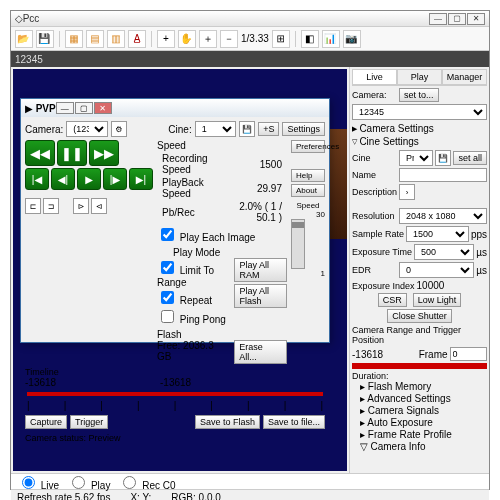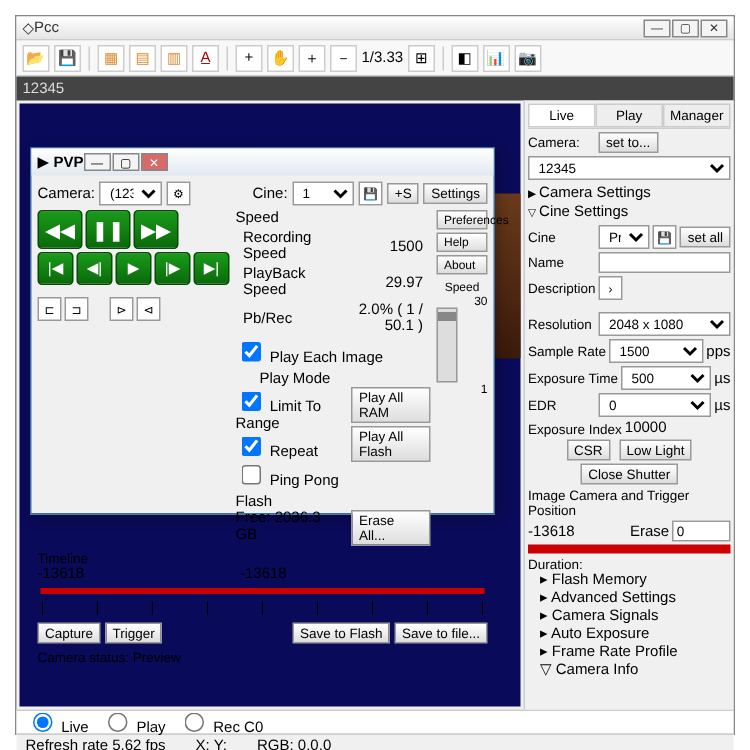--- a/index.html
+++ b/index.html
@@ -148,25 +148,25 @@
             <label>Exposure Index</label>
             <span>10000</span>
           </div>
     <div class="field" style="justify-content:center;gap:6px;">
      <span class="btn">CSR</span>
      <span class="btn">Low Light</span>
     </div>
     <div class="field" style="justify-content:center;">
             <span class="btn">Close Shutter</span>
           </div>
-    <div style="font-size:9px;">Image Camera and Trigger Position</div>
+    <div style="font-size:9px;">Camera Range and Trigger Position</div>
     <div class="field">
             <span>-13618</span>
             <span style="flex:1"></span>
-            <span>Erase</span>
+            <span>Frame</span>
             <input class="inp" style="width: 20px;" value="0">
           </div>
     <div class="duration-bar"></div>
     <div style="font-size:9px;">Duration:</div>
     <div class="treelist">
      <div>▸ <span>Flash Memory</span></div>
      <div>▸ <span>Advanced Settings</span></div>
      <div>▸ <span>Camera Signals</span></div>
      <div>▸ <span>Auto Exposure</span></div>
      <div>▸ <span>Frame Rate Profile</span></div>
@@ -263,21 +263,21 @@
        <span class="btn" style="display:block;">Play All Flash</span>
       </div>
      </div>
      <div style="margin-top:3px;">Flash</div>
      <div style="display:flex;gap:4px;">
               <span>Free: 2036.3 GB</span>
               <span class="btn">Erase All...</span>
             </div>
     </div>
     <div style="width:34px;">
-     <span class="btn" style="display:block;font-size:8px;margin-bottom:2px;">Preferences</span>
+     <span class="btn" style="display:block;font-size:8px;margin-bottom:16px;">Preferences</span>
      <span class="btn" style="display:block;font-size:8px;margin-bottom:2px;">Help</span>
      <span class="btn" style="display:block;font-size:8px;">About</span>
      <div style="margin-top:4px;font-size:8px;text-align:center;">Speed</div>
      <div style="text-align:right;font-size:8px;">30</div>
      <div class="slider">
               <div class="slider-thumb" style="top:2px;"></div>
             </div>
      <div style="text-align:right;font-size:8px;">1</div>
     </div>
    </div>

